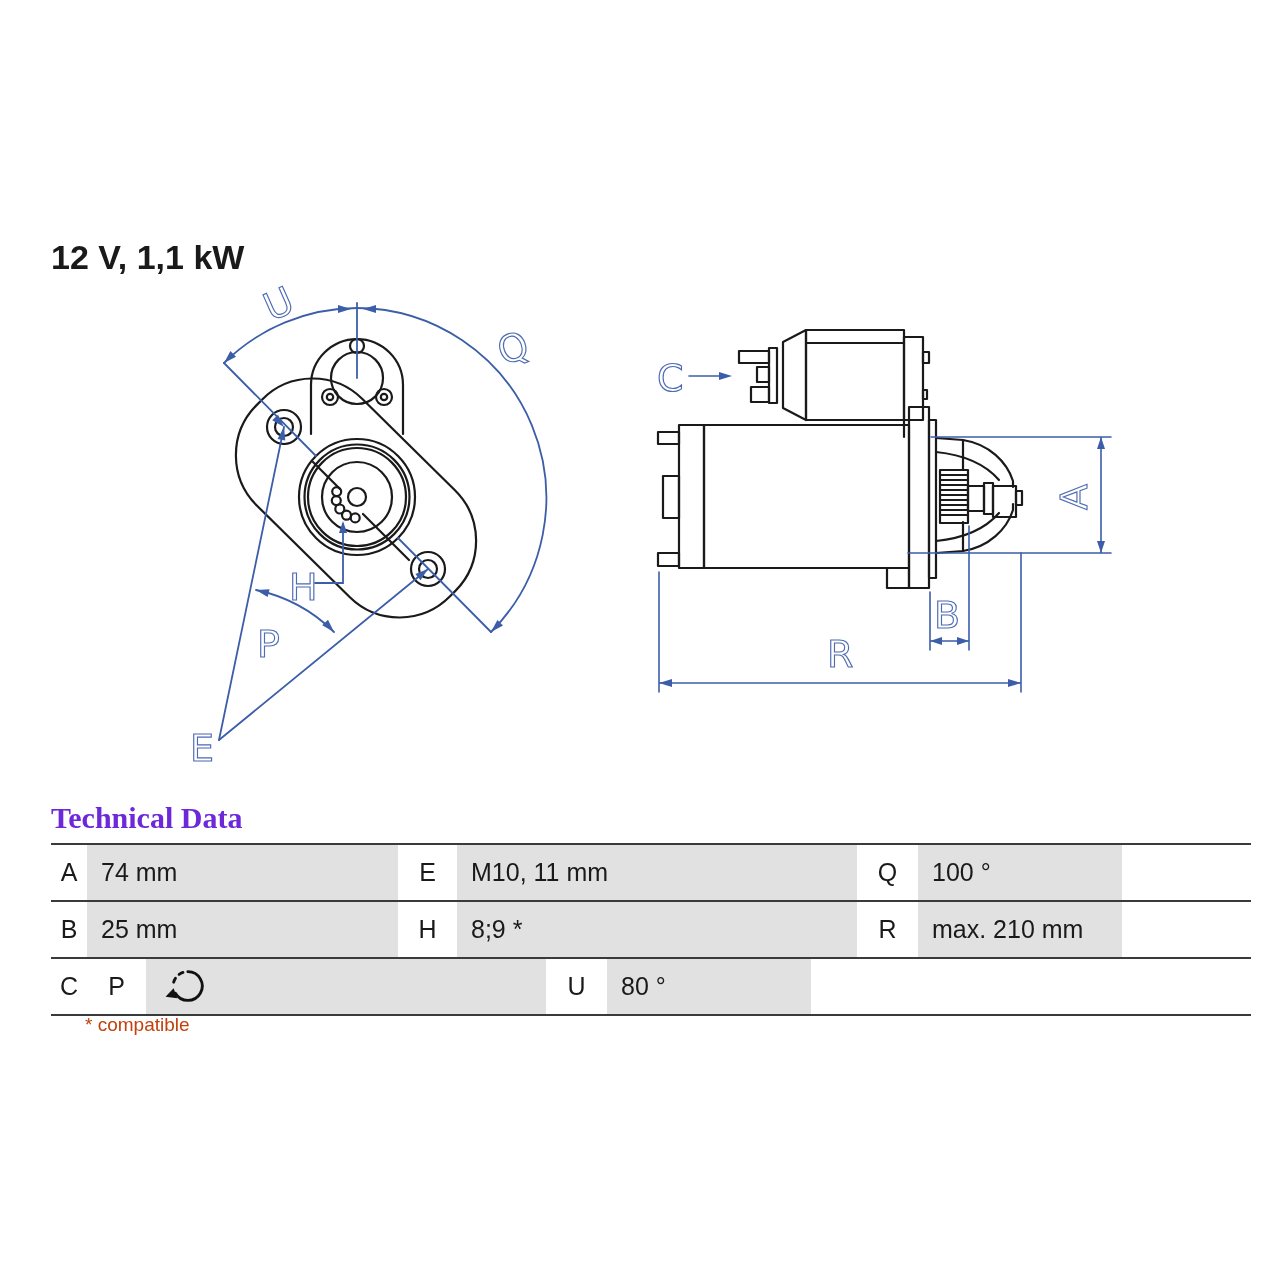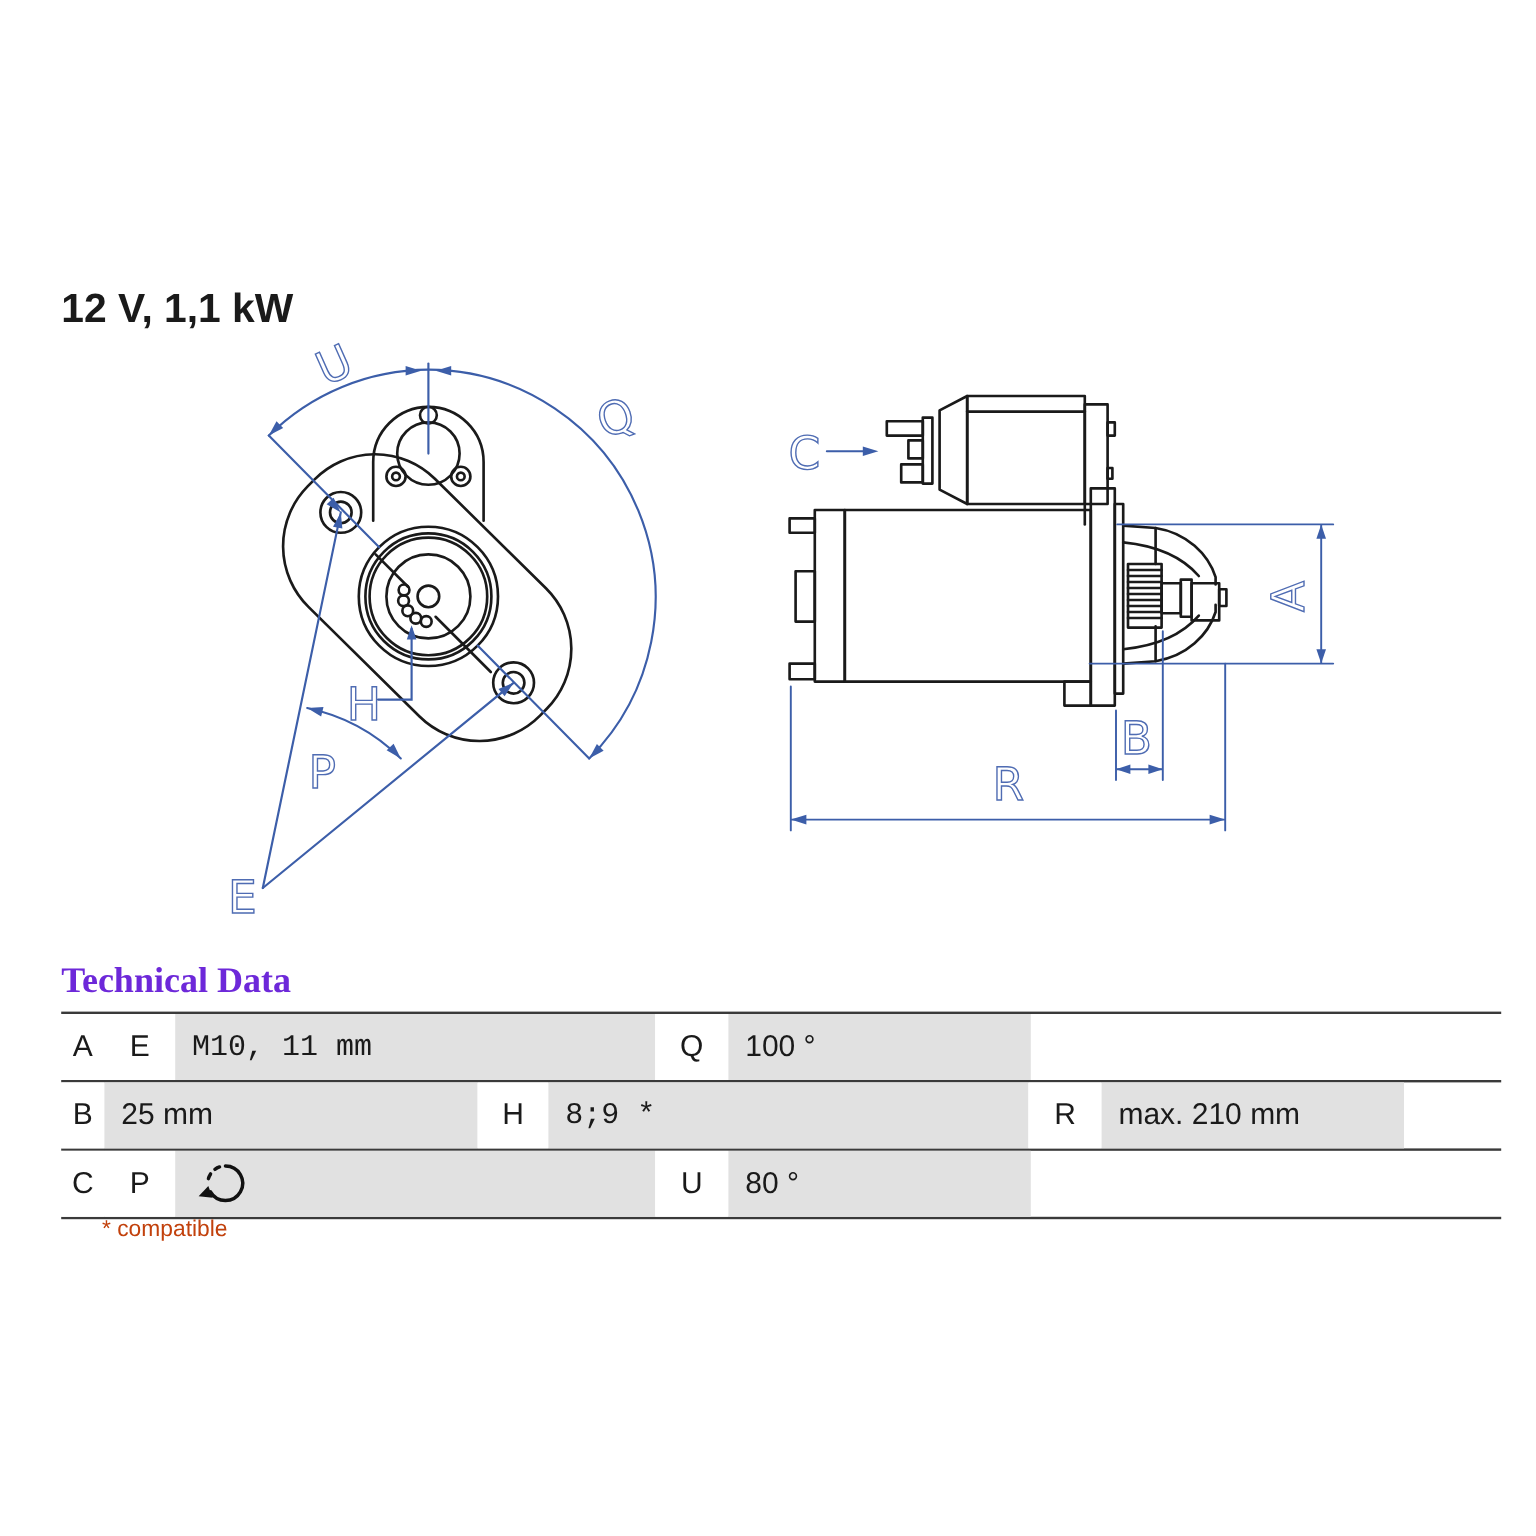--- a/index.html
+++ b/index.html
@@ -6,22 +6,22 @@
   #page{position:relative;width:1280px;height:1280px;background:#ffffff;overflow:hidden;
         font-family:"Liberation Sans", sans-serif;color:#1a1a1a;margin-left:11px;}
   #spec-label{position:absolute;left:40px;top:238px;font-size:34px;font-weight:700;color:#1a1a1a;}
   #diagram-svg{position:absolute;left:0;top:0;}
   #tech-heading{position:absolute;left:40px;top:801px;font-size:30px;font-weight:700;color:#6d28d9;font-family:Liberation Serif, serif;}
   #tech-table{position:absolute;left:40px;top:843px;width:1200px;border-top:2px solid #3a3a3a;}
   .tr{display:flex;height:55px;border-bottom:2px solid #3a3a3a;font-size:25px;}
   .td{height:100%;display:flex;align-items:center;box-sizing:border-box;}
   .td.label{justify-content:center;background:#ffffff;}
   .td.value{background:#e1e1e1;padding-left:14px;}
-  .c1l{width:36px;} .c1v{width:311px;} .c2l{width:59px;} .c2v{width:400px;font-family:Liberation Mono, monospace;}
-  .c3l{width:61px;} .c3v{width:252px;}
+  .c1l{width:36px;} .c1v{width:311px;} .c2l{width:59px;} .c2v{width:400px;}
+  .c3l{width:61px;} .c3v{width:204px;}
   #footnote{position:absolute;left:74px;top:1014px;font-size:19px;color:#c2410c;}
   .blk{stroke:#1a1a1a;stroke-width:2.2;fill:none;stroke-linejoin:round;stroke-linecap:round;}
   .blu{stroke:#3c5ea9;stroke-width:1.8;fill:none;stroke-linecap:round;}
   .bluthin{stroke:#3c5ea9;stroke-width:1.6;fill:none;stroke-linecap:round;}
   .bluhead{fill:#3c5ea9;stroke:none;}
   .stencil{font-family:"DejaVu Sans", sans-serif;font-size:38px;fill:none;
            stroke:#4f6cb3;stroke-width:1.15;}
   .roticon{stroke:#111111;stroke-width:3;fill:none;stroke-linecap:round;}
 </style>
 </head>
@@ -157,20 +157,21 @@
         <text class="stencil" x="816" y="667">R</text>
       </g>
     </g>
   </svg>
 
   <div id="tech-heading">Technical Data</div>
 
   <div id="tech-table">
     <div class="tr">
       <div class="td label c1l">A</div>
+      <div class="td value c1v">74 mm</div>
       <div class="td label c2l">E</div>
       <div class="td value c2v">M10, 11 mm</div>
       <div class="td label c3l">Q</div>
       <div class="td value c3v">100 °</div>
     </div>
     <div class="tr">
       <div class="td label c1l">B</div>
       <div class="td value c1v">25 mm</div>
       <div class="td label c2l">H</div>
       <div class="td value c2v">8;9 *</div>

